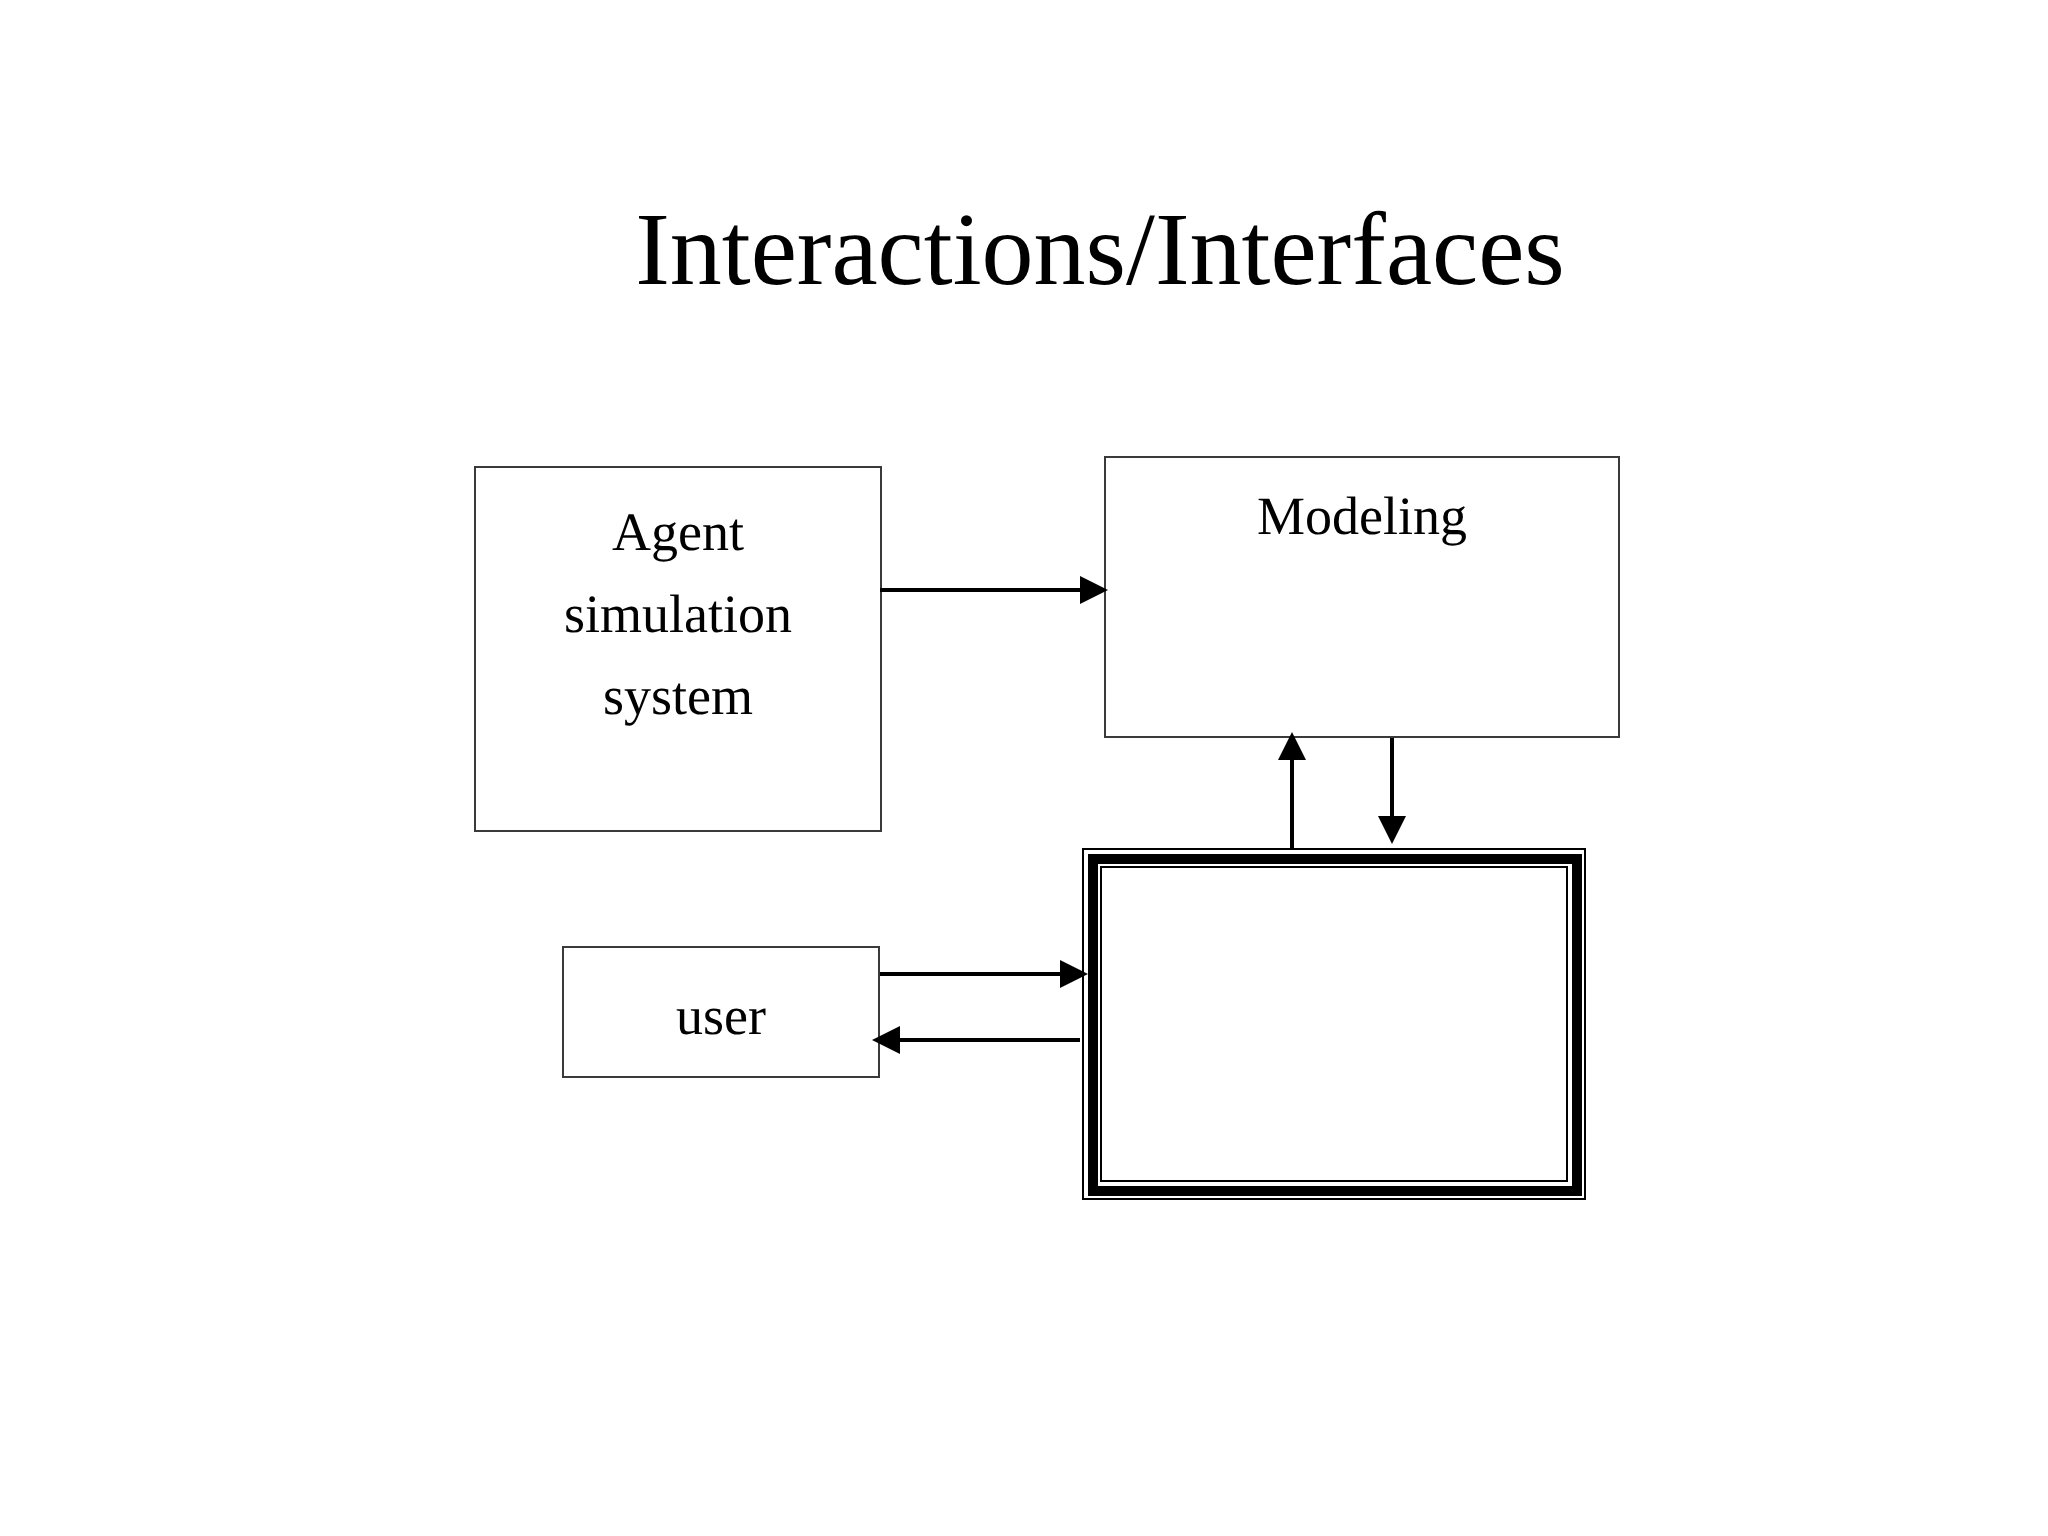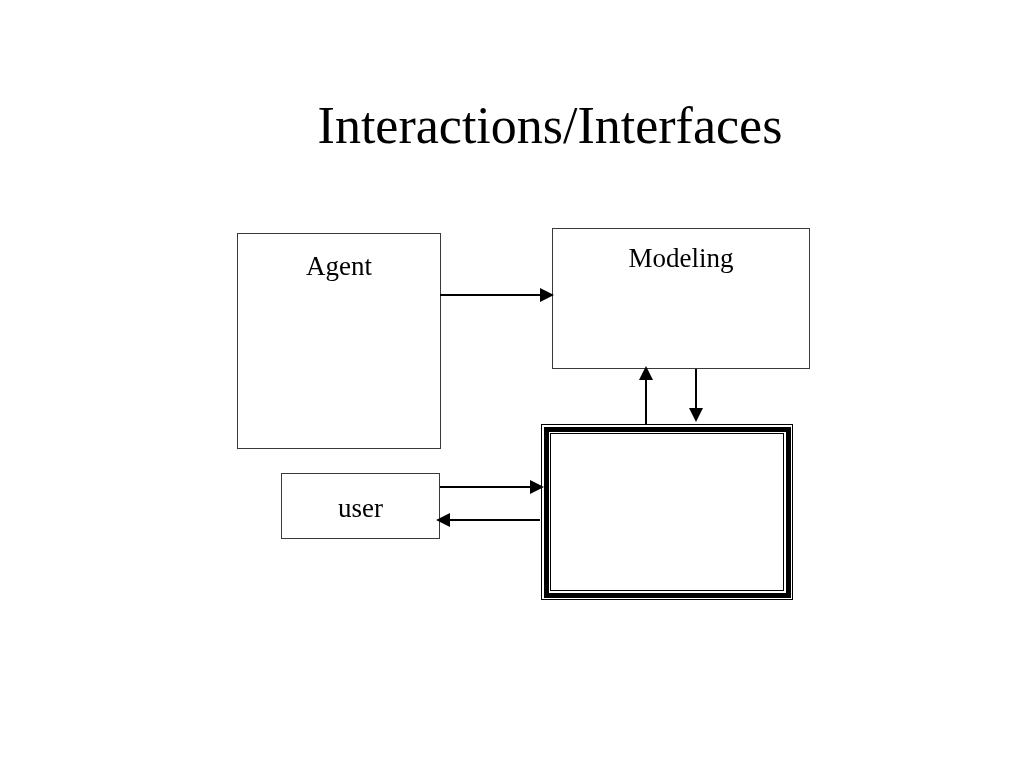--- a/index.html
+++ b/index.html
@@ -56,21 +56,21 @@
     font-size: 27px;
     line-height: 41px;
     color: #000000;
   }
 
   
   #box-agent {
     left: 237px;
     top: 233px;
     width: 204px;
-    height: 216px;
+    height: 183px;
     text-decoration: underline;
   }
   #box-agent .box-text {
     top: 12px;
   }
 
   
   #box-modeling {
     left: 552px;
     top: 228px;
@@ -183,20 +183,22 @@
 </head>
 <body>
 
 <div id="slide">
 
   <div id="slide-title">Interactions/Interfaces</div>
 
   <div class="box" id="box-agent">
     <div class="box-text">
       <div>Agent</div>
+      <div>simulation</div>
+      <div>system</div>
     </div>
   </div>
 
   <div class="box" id="box-modeling">
     <div class="box-text">
       <div>Modeling</div>
     </div>
   </div>
 
   <div class="box" id="box-user">

